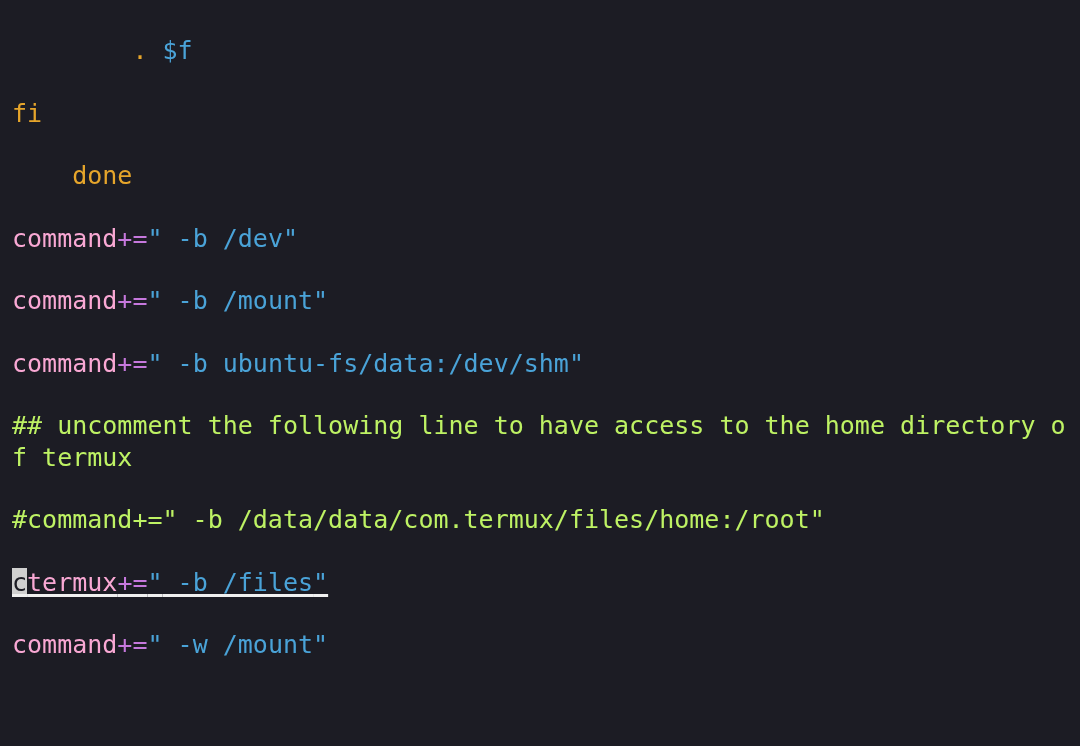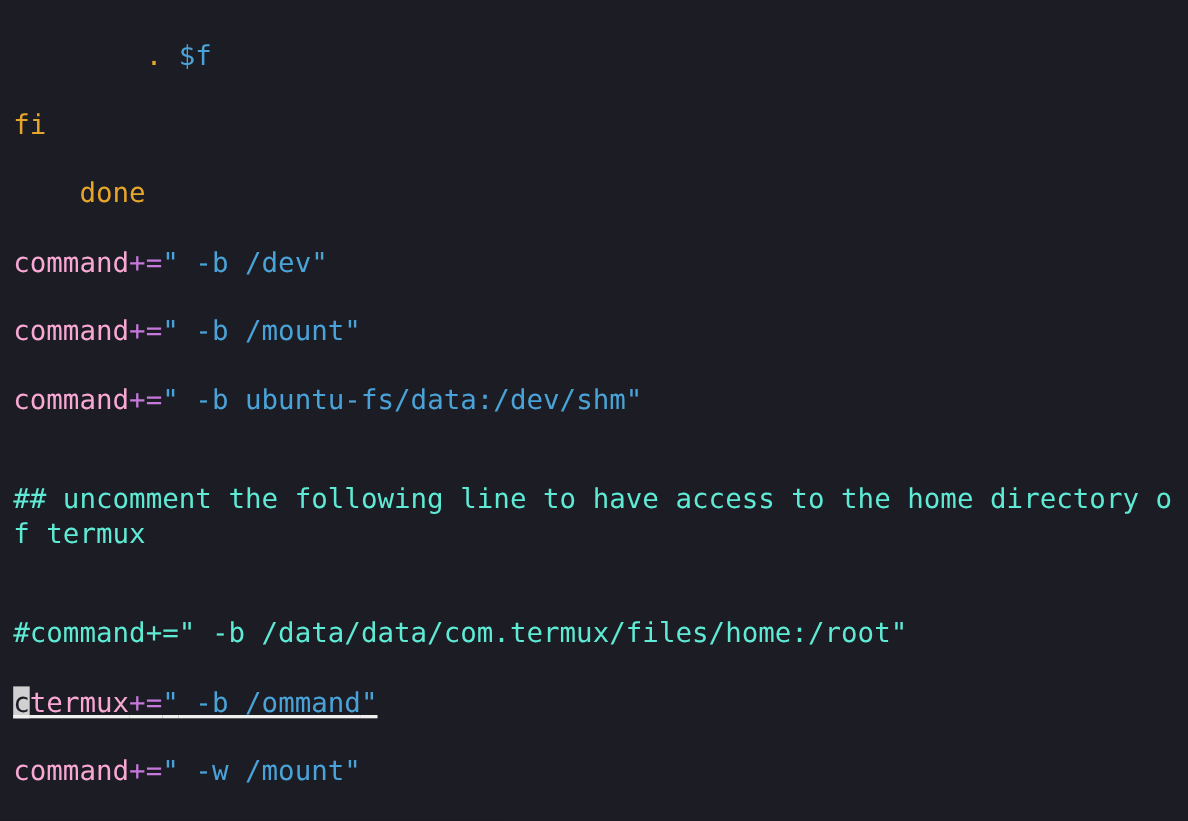--- a/index.html
+++ b/index.html
@@ -13,21 +13,21 @@
     height: 746px;
     overflow: hidden;
     padding: 4px 12px 0 12px;
   }
   .editor { white-space: pre-wrap; word-break: break-all; }
   .line { display: block; }
   .kw-yellow { color: #e6a52b; }
   .kw-purple { color: #f9a8d4; }
   .kw-magenta { color: #c678dd; }
   .str { color: #4aa3d8; }
-  .cmt { color: #5eead4; margin-top: 28px; }
+  .cmt { color: #bef264; }
   .cursor {
     background: #d0d0d0;
     color: #1c1c24;
   }
   .underline {
     text-decoration: underline;
     text-decoration-color: #f0f0f0;
     text-decoration-thickness: 3px;
     text-underline-offset: 3px;
   }
@@ -37,19 +37,19 @@
 
 <div class="editor">
 <span class="line"><span>        </span><span class="kw-yellow">. </span><span class="str">$f</span></span>
 <span class="line"><span class="kw-yellow">fi</span></span>
 <span class="line"><span>    </span><span class="kw-yellow">done</span></span>
 <span class="line"><span class="kw-purple">command</span><span class="kw-magenta">+=</span><span class="str">"</span><span class="str"> -b /dev</span><span class="str">"</span></span>
 <span class="line"><span class="kw-purple">command</span><span class="kw-magenta">+=</span><span class="str">"</span><span class="str"> -b /mount</span><span class="str">"</span></span>
 <span class="line"><span class="kw-purple">command</span><span class="kw-magenta">+=</span><span class="str">"</span><span class="str"> -b ubuntu-fs/data:/dev/shm</span><span class="str">"</span></span>
 <span class="line cmt">## uncomment the following line to have access to the home directory of termux</span>
 <span class="line cmt">#command+=" -b /data/data/com.termux/files/home:/root"</span>
-<span class="line underline"><span class="cursor">c</span><span class="kw-purple">termux</span><span class="kw-magenta">+=</span><span class="str">"</span><span class="str"> -b /ommand</span><span class="str">"</span></span>
+<span class="line underline"><span class="cursor">c</span><span class="kw-purple">termux</span><span class="kw-magenta">+=</span><span class="str">"</span><span class="str"> -b /files</span><span class="str">"</span></span>
 <span class="line"><span class="kw-purple">command</span><span class="kw-magenta">+=</span><span class="str">"</span><span class="str"> -w /mount</span><span class="str">"</span></span>
 
 
 
 
 </div>
 
 </body></html>

